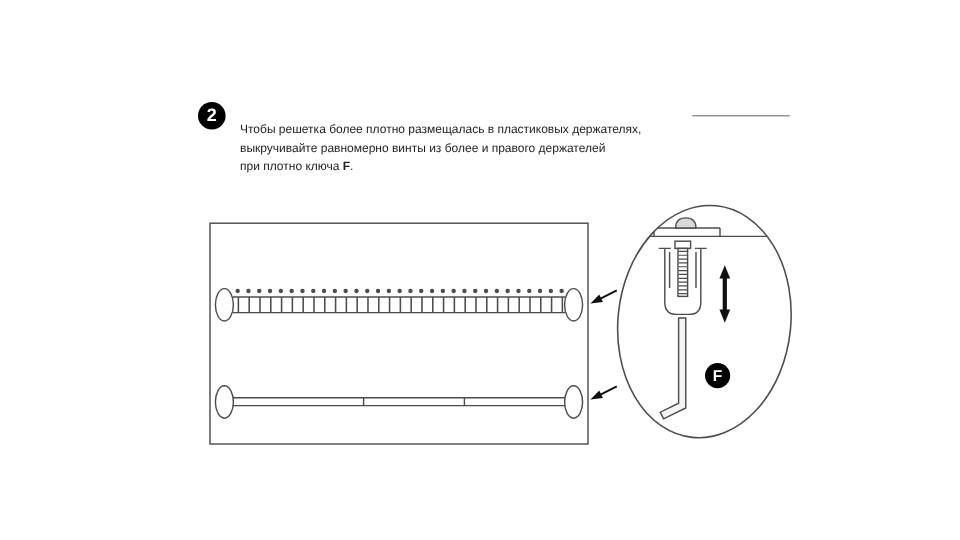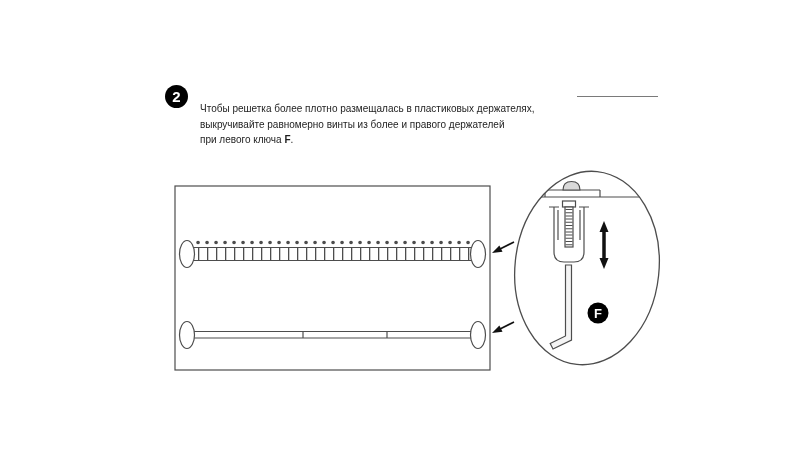--- a/index.html
+++ b/index.html
@@ -50,21 +50,21 @@
 
 <div class="page">
 
   <div class="step-badge">
     <span>2</span>
   </div>
 
   <p class="instruction">
     <span>Чтобы решетка более плотно размещалась в пластиковых держателях,</span><br>
     <span>выкручивайте равномерно винты из более и правого держателей</span><br>
-    <span>при левого ключа</span>
+    <span>при плотно ключа</span>
     <b>F</b><span>.</span>
   </p>
 
   <div class="header-rule"></div>
 
   <svg class="art" width="800" height="450" viewBox="0 0 800 450">
     <defs>
       <clipPath id="bubbleClip">
         <ellipse cx="587" cy="268" rx="72" ry="97" transform="rotate(6 587 268)"></ellipse>
       </clipPath>

